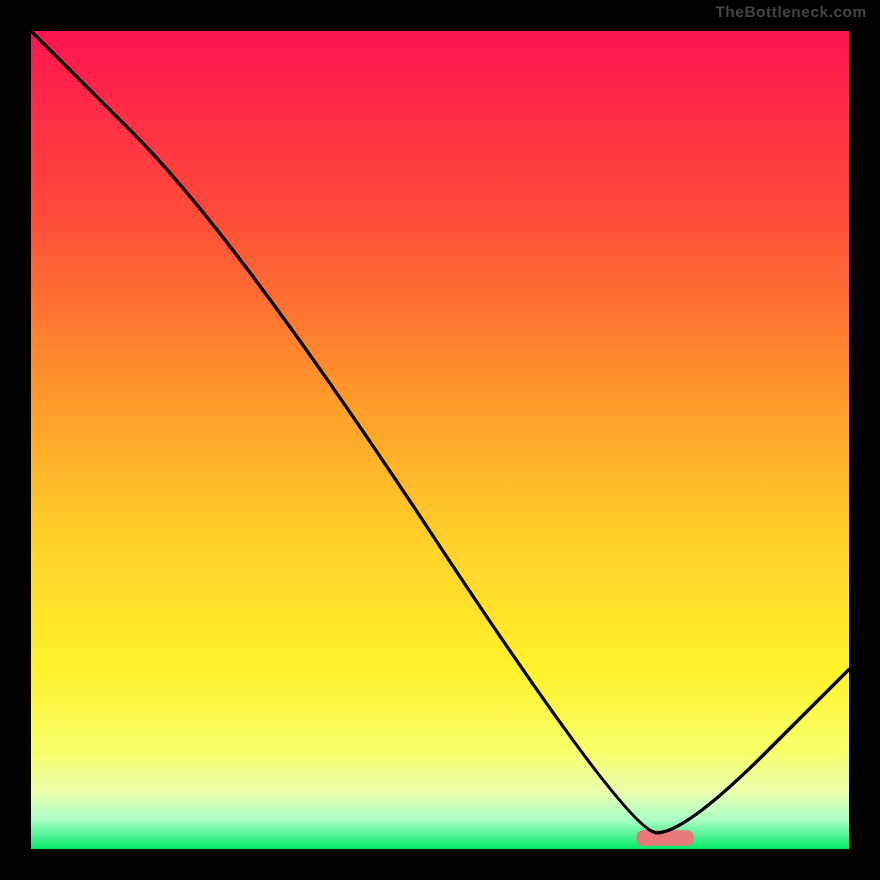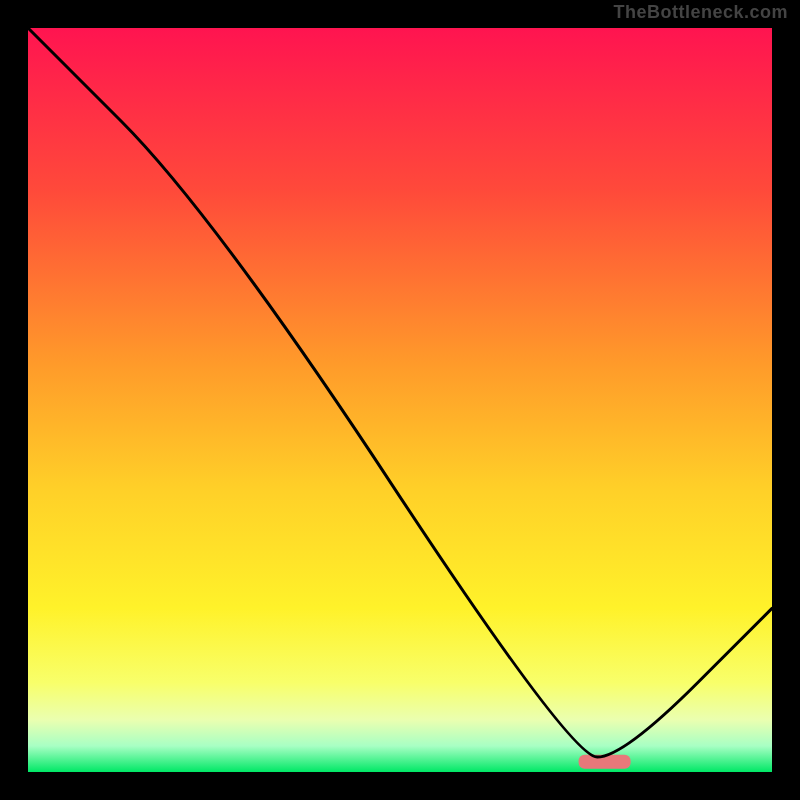--- a/index.html
+++ b/index.html
@@ -15,21 +15,21 @@
     position: relative;
     width: 800px;
     height: 800px;
     background: #000;
   }
   .watermark {
     position: absolute;
     top: 2px;
     right: 12px;
     color: #444;
-    font-size: 18px;
+    font-size: 14px;
     font-weight: 600;
     letter-spacing: 0.5px;
     user-select: none;
   }
   .plot {
     position: absolute;
     left: 28px;
     top: 28px;
     width: 744px;
     height: 744px;

